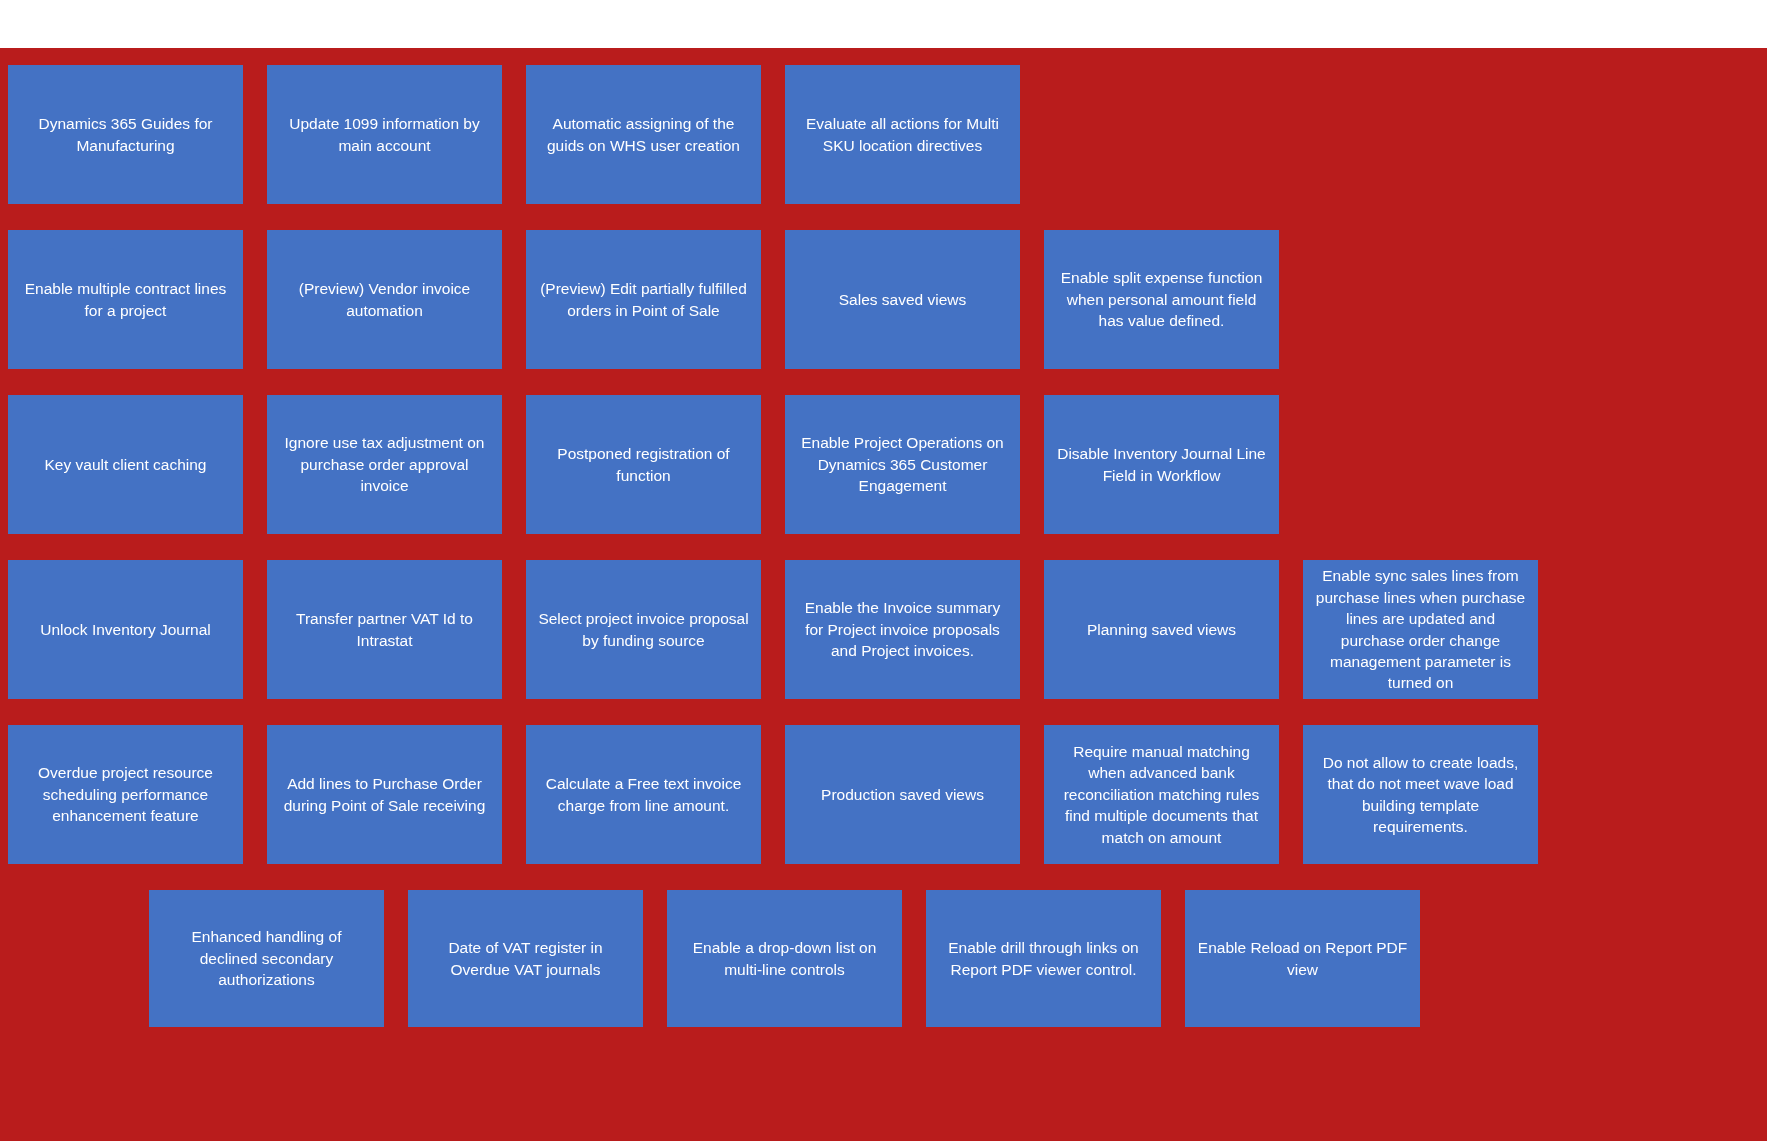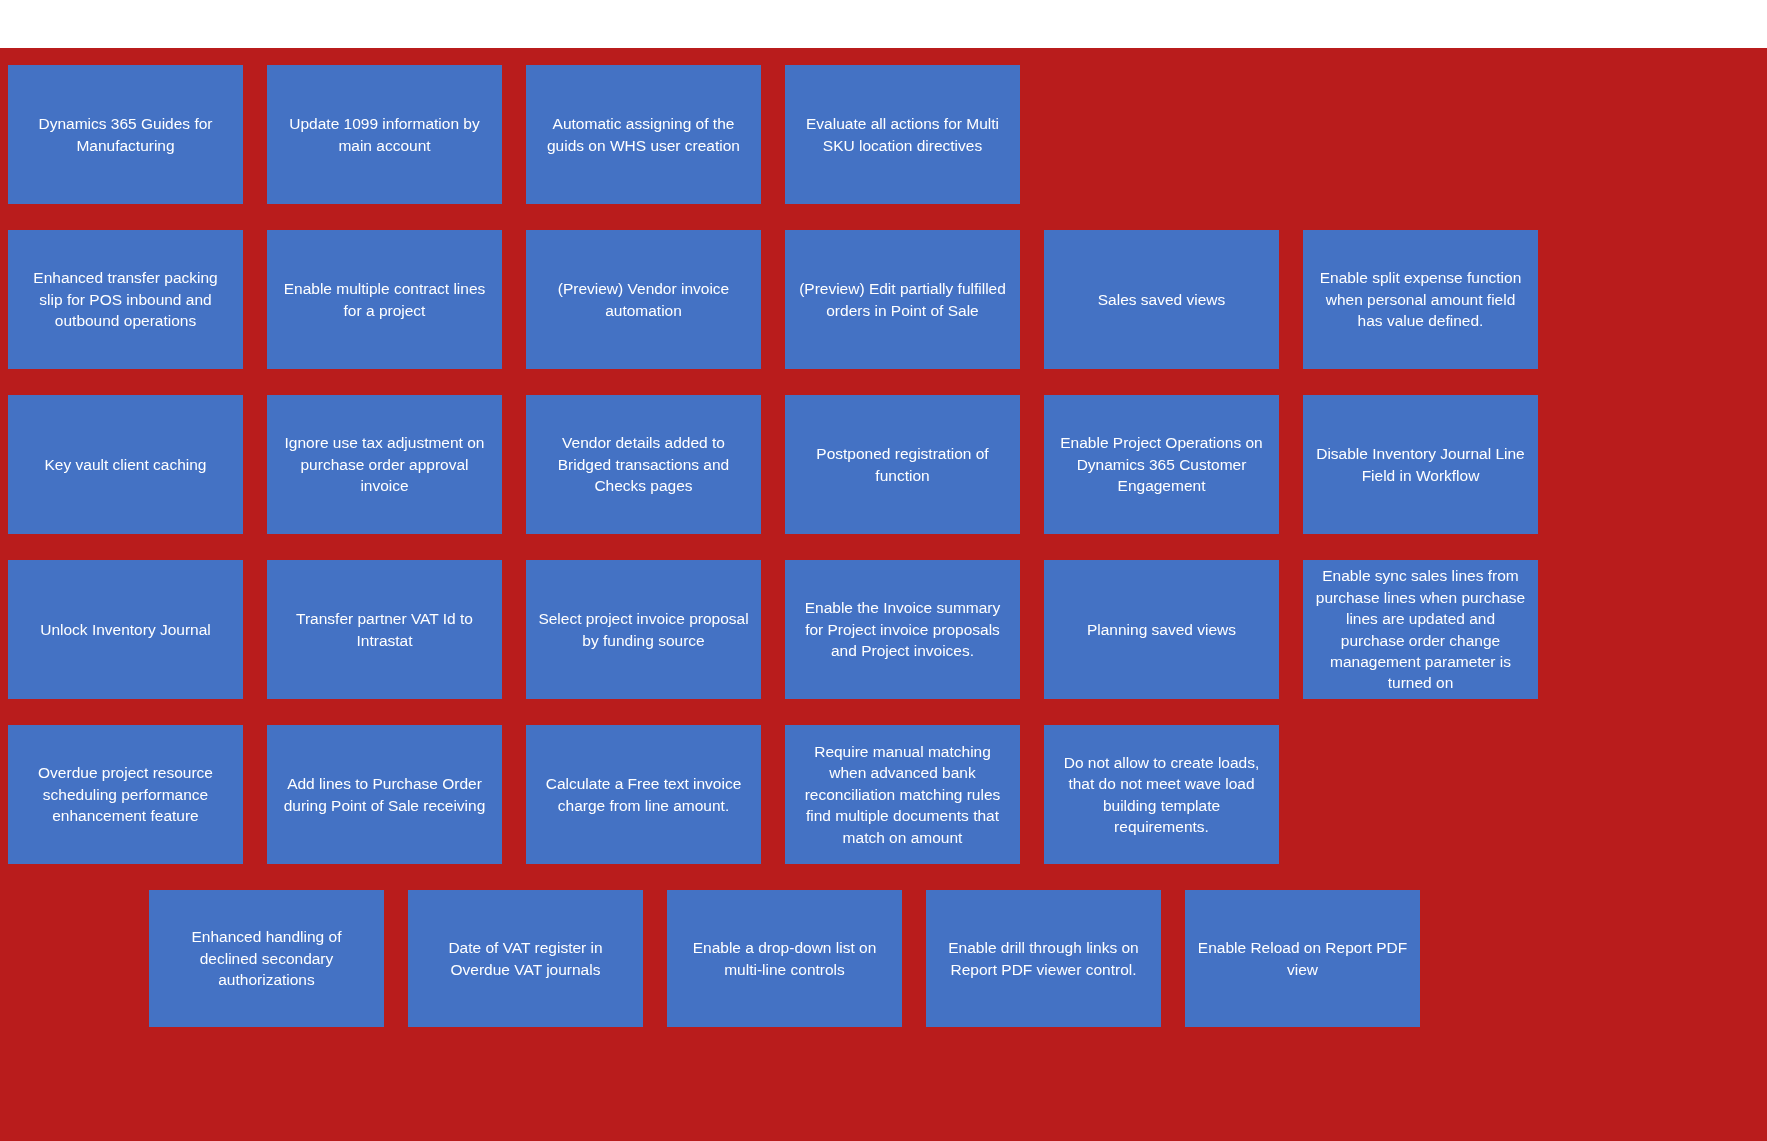--- a/index.html
+++ b/index.html
@@ -47,50 +47,49 @@
 <div class="canvas" style="--tile-color: #4472C4; --tile-text: #FFFFFF; background: #b91c1c; margin-top: 48px;">
 
   <div class="tile-row">
     <div class="tile">Dynamics 365 Guides for Manufacturing</div>
     <div class="tile">Update 1099 information by main account</div>
     <div class="tile">Automatic assigning of the guids on WHS user creation</div>
     <div class="tile">Evaluate all actions for Multi SKU location directives</div>
   </div>
 
   <div class="tile-row">
-    <div class="tile">Enhanced transfer packing slip for POS inbound and outbound operations</div>
     <div class="tile">Enable multiple contract lines for a project</div>
     <div class="tile">(Preview) Vendor invoice automation</div>
     <div class="tile">(Preview) Edit partially fulfilled orders in Point of Sale</div>
     <div class="tile">Sales saved views</div>
     <div class="tile">Enable split expense function when personal amount field has value defined.</div>
   </div>
 
   <div class="tile-row">
     <div class="tile">Key vault client caching</div>
     <div class="tile">Ignore use tax adjustment on purchase order approval invoice</div>
-    <div class="tile">Vendor details added to Bridged transactions and Checks pages</div>
     <div class="tile">Postponed registration of function</div>
     <div class="tile">Enable Project Operations on Dynamics 365 Customer Engagement</div>
     <div class="tile">Disable Inventory Journal Line Field in Workflow</div>
   </div>
 
   <div class="tile-row">
     <div class="tile">Unlock Inventory Journal</div>
     <div class="tile">Transfer partner VAT Id to Intrastat</div>
     <div class="tile">Select project invoice proposal by funding source</div>
     <div class="tile">Enable the Invoice summary for Project invoice proposals and Project invoices.</div>
     <div class="tile">Planning saved views</div>
     <div class="tile">Enable sync sales lines from purchase lines when purchase lines are updated and purchase order change management parameter is turned on</div>
   </div>
 
   <div class="tile-row">
     <div class="tile">Overdue project resource scheduling performance enhancement feature</div>
     <div class="tile">Add lines to Purchase Order during Point of Sale receiving</div>
     <div class="tile">Calculate a Free text invoice charge from line amount.</div>
+    <div class="tile">Production saved views</div>
     <div class="tile">Require manual matching when advanced bank reconciliation matching rules find multiple documents that match on amount</div>
     <div class="tile">Do not allow to create loads, that do not meet wave load building template requirements.</div>
   </div>
 
   <div class="tile-row last">
     <div class="tile">Enhanced handling of declined secondary authorizations</div>
     <div class="tile">Date of VAT register in Overdue VAT journals</div>
     <div class="tile">Enable a drop-down list on multi-line controls</div>
     <div class="tile">Enable drill through links on Report PDF viewer control.</div>
     <div class="tile">Enable Reload on Report PDF view</div>

